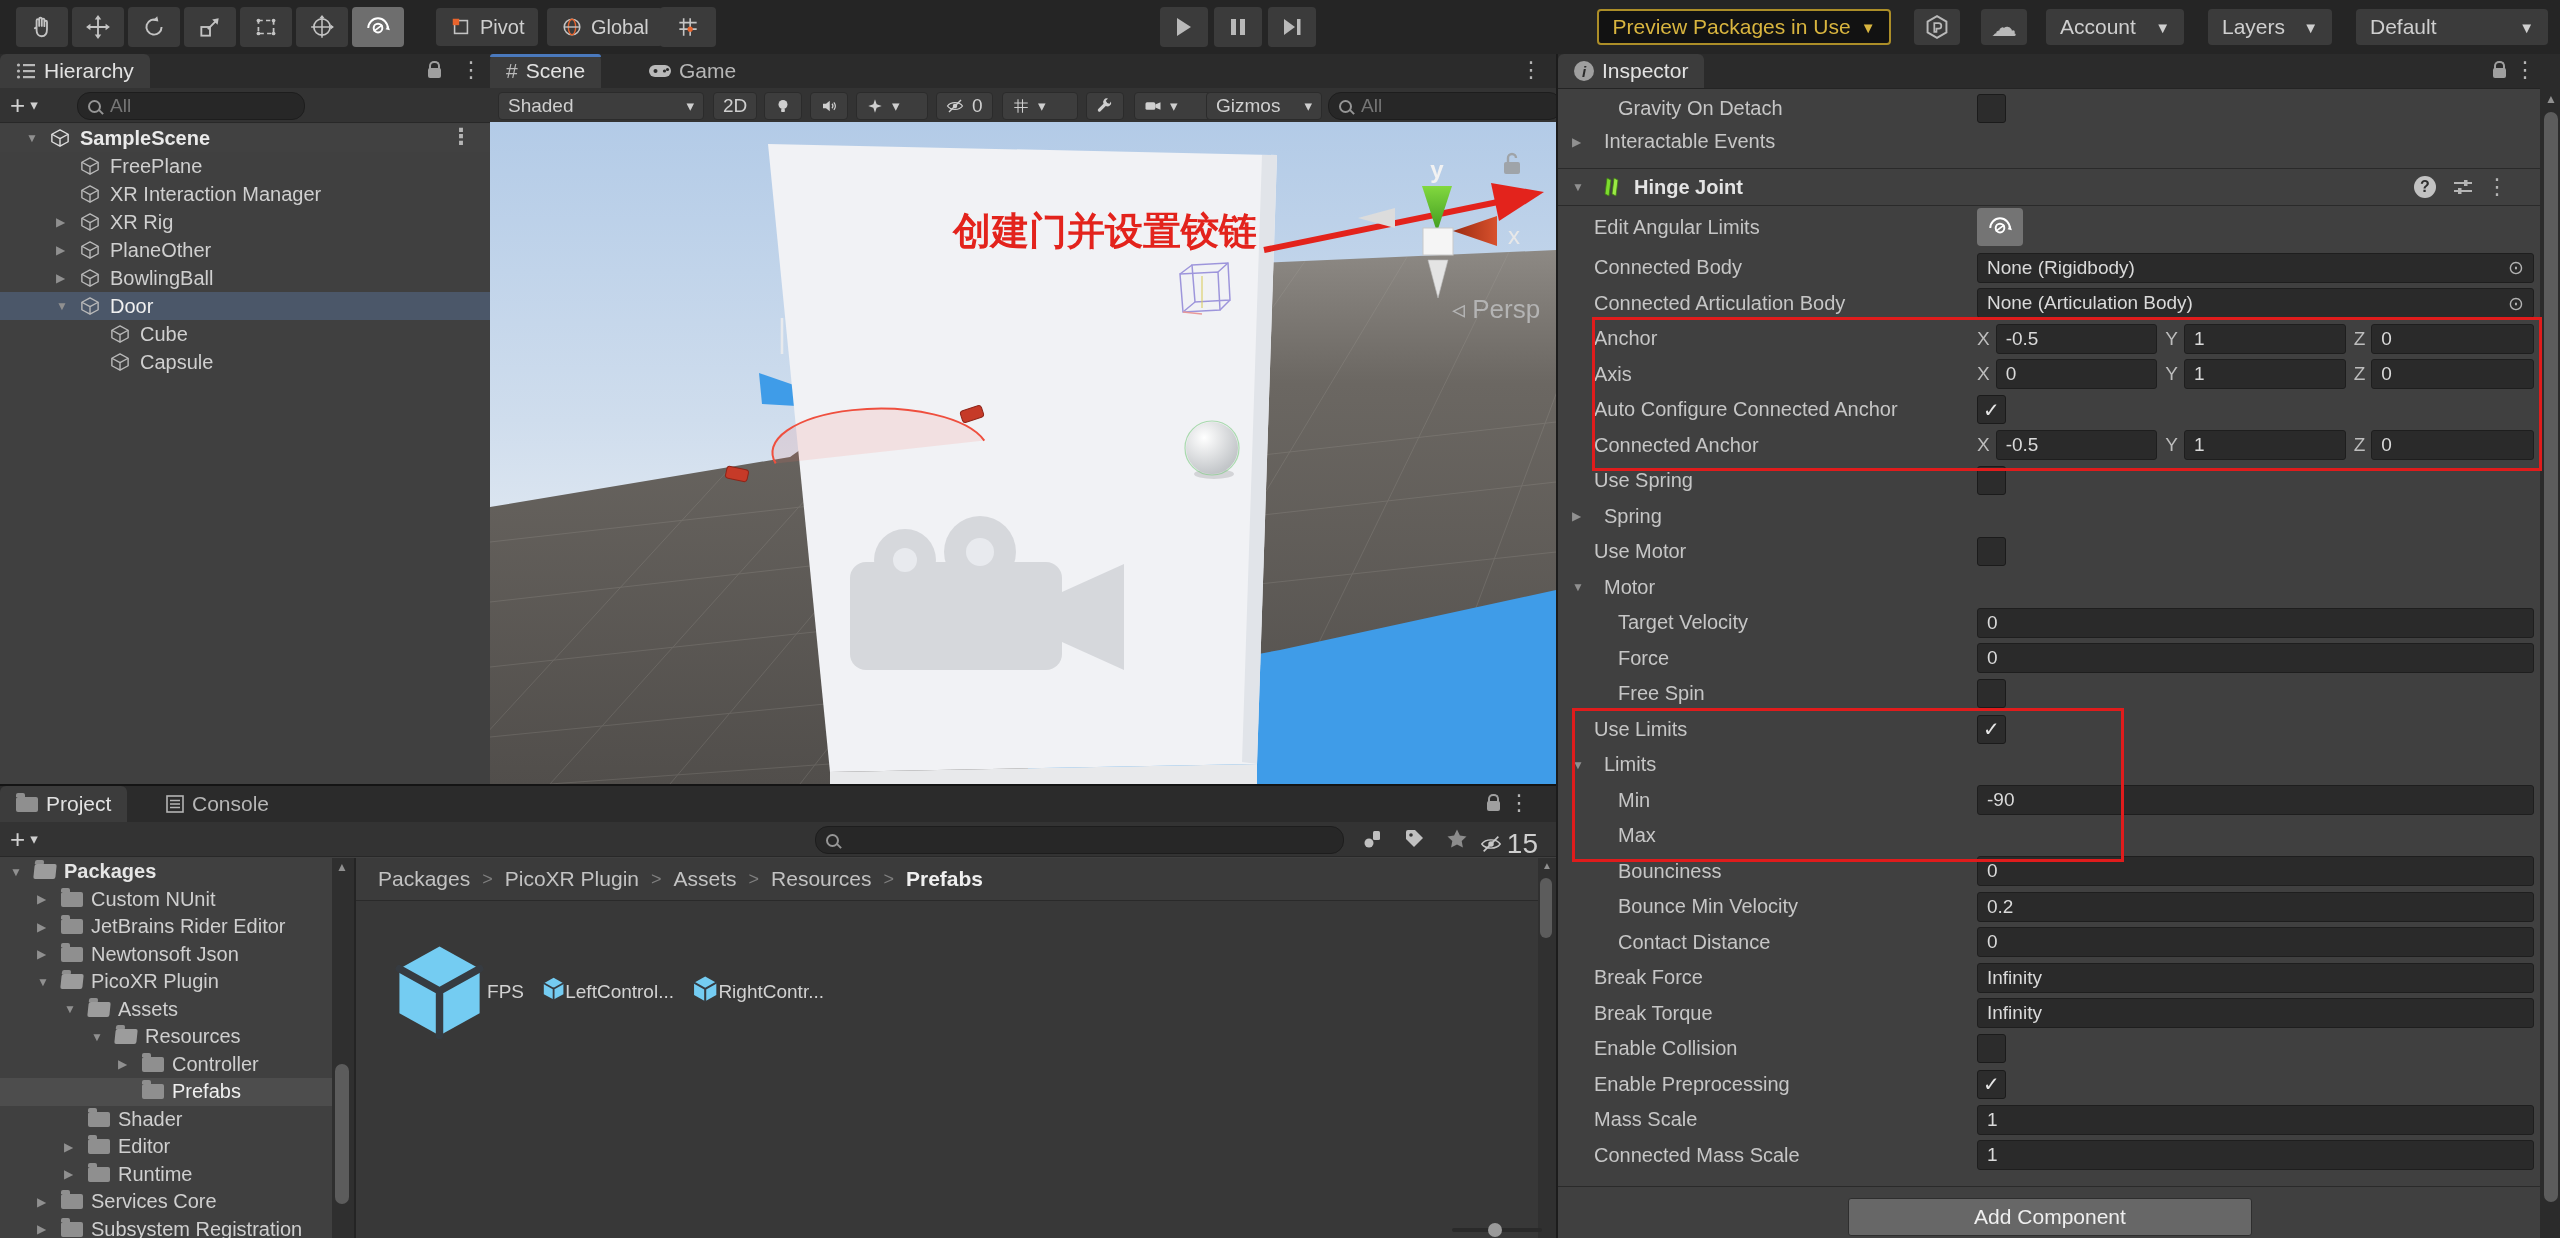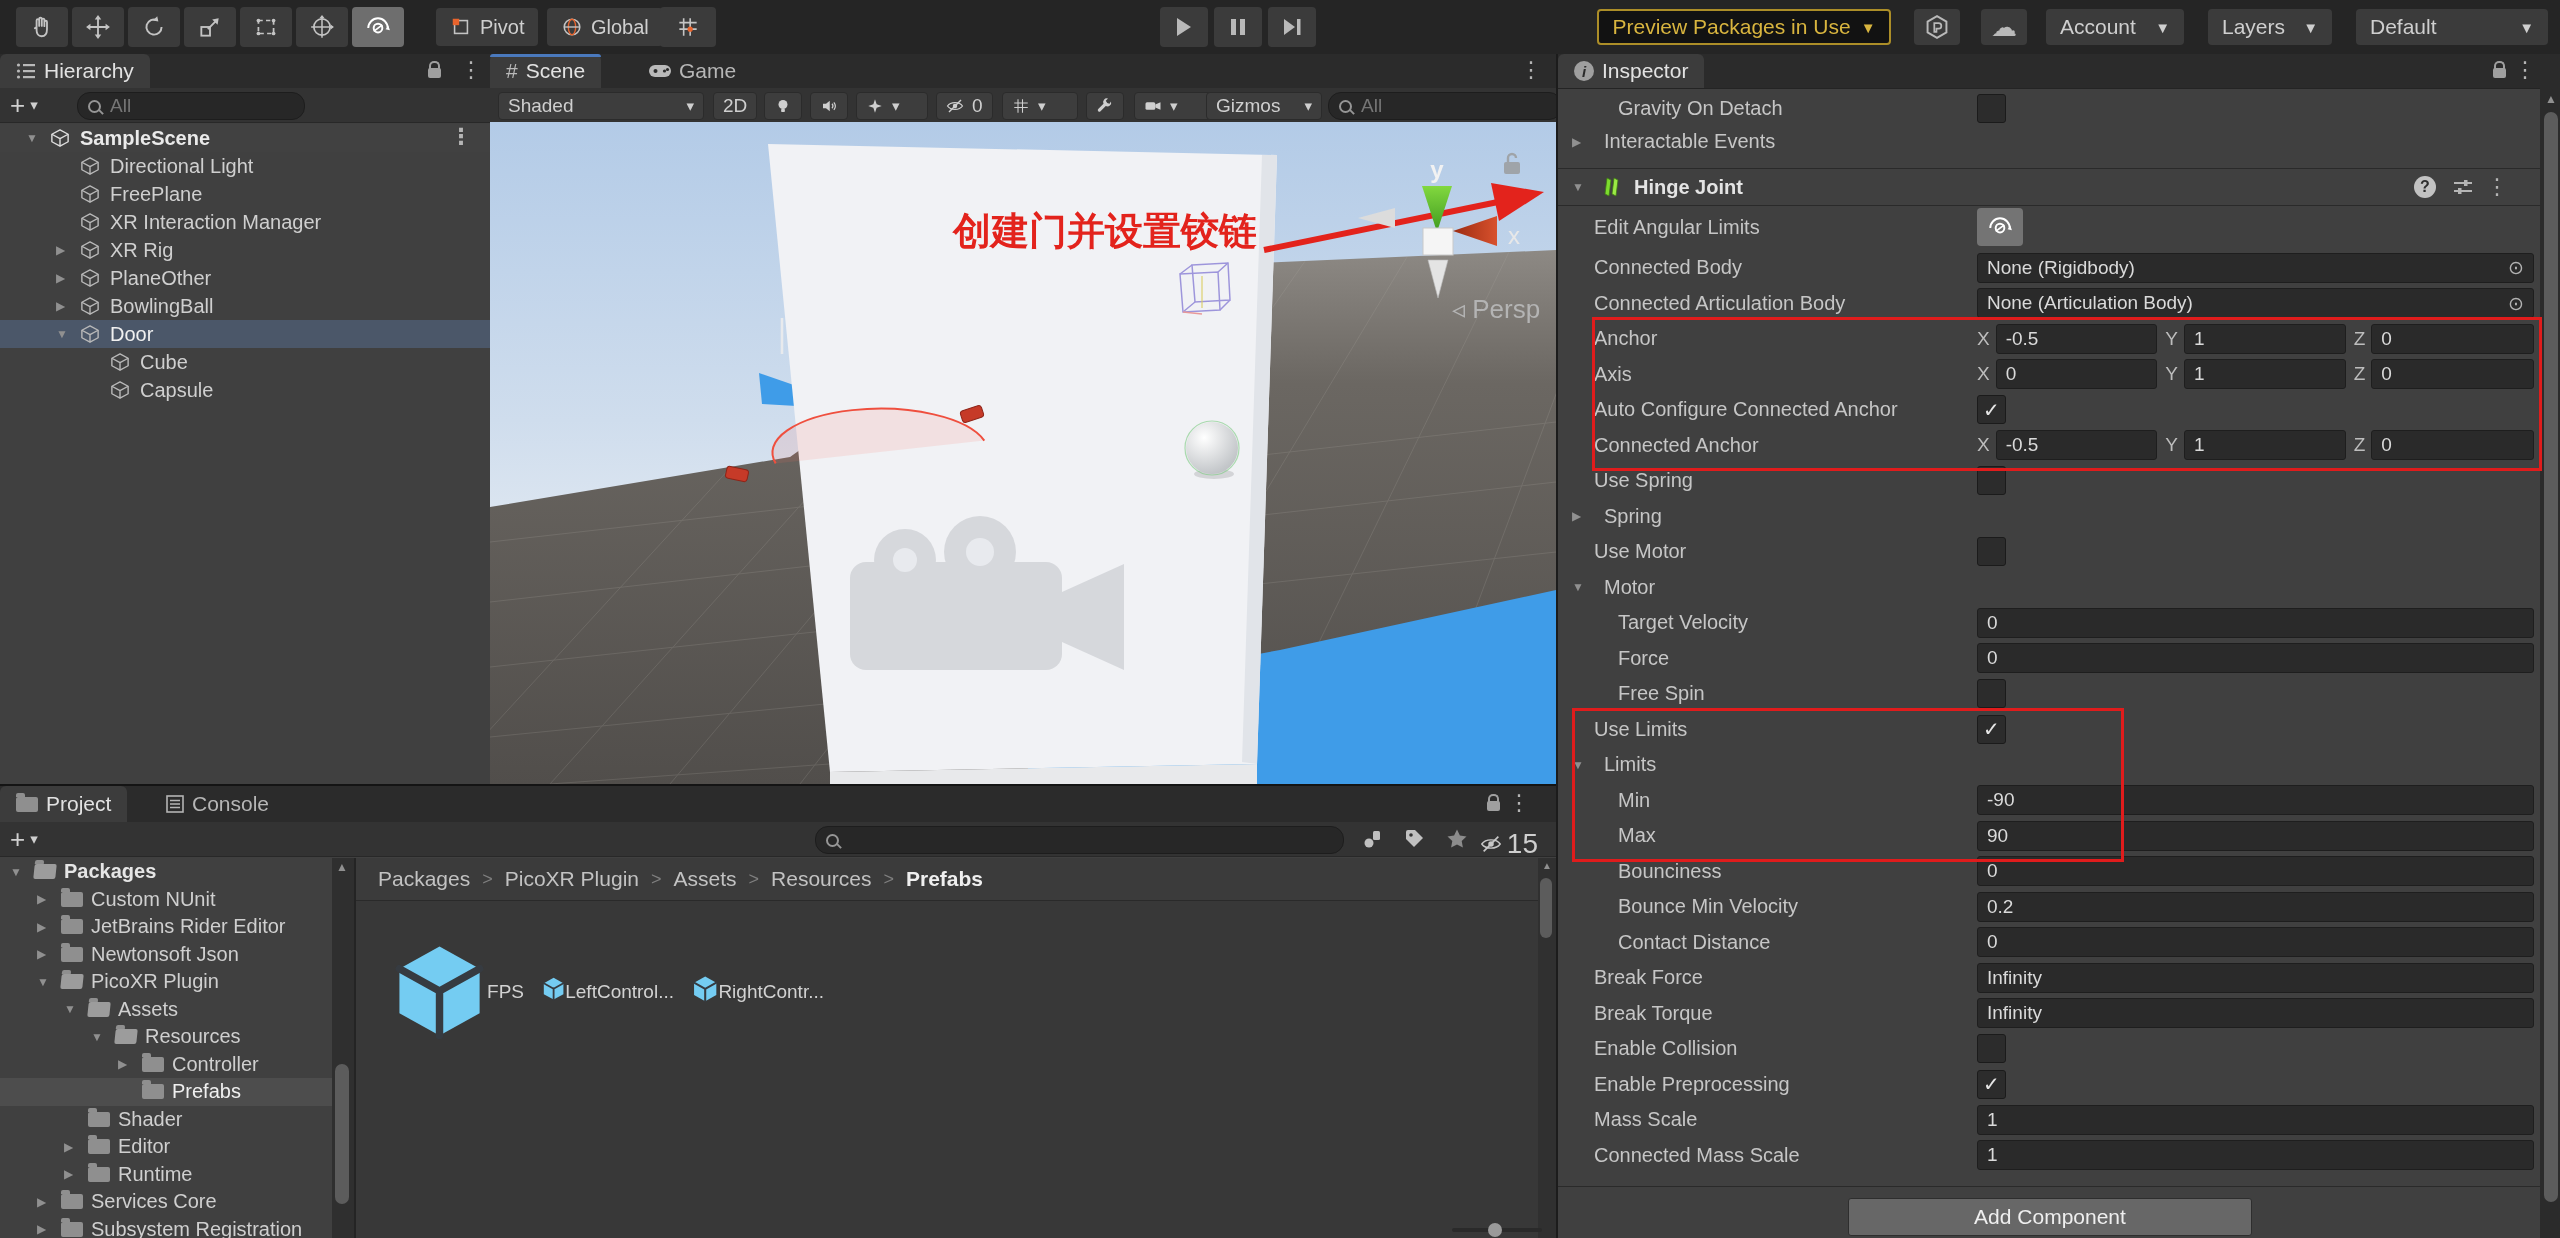--- a/index.html
+++ b/index.html
@@ -276,30 +276,20 @@
         <span class="kebab row-kebab">⋮</span>
       </div>
       <div class="h-row" style="padding-left: 56px;">
         <span class="tri"></span>
         <span class="obj-ic">
           <svg viewBox="0 0 64 64" width="20" height="20">
             <path d="M32 6 58 20 58 44 32 58 6 44 6 20Z" fill="none" stroke="currentColor" stroke-width="4.5" stroke-linejoin="round"></path>
             <path d="M6 20 32 34 58 20 M32 34 32 58" fill="none" stroke="currentColor" stroke-width="4.5" stroke-linejoin="round"></path>
           </svg>
         </span>
-        <span class="lab">Directional Light</span>
-      </div>
-      <div class="h-row" style="padding-left: 56px;">
-        <span class="tri"></span>
-        <span class="obj-ic">
-          <svg viewBox="0 0 64 64" width="20" height="20">
-            <path d="M32 6 58 20 58 44 32 58 6 44 6 20Z" fill="none" stroke="currentColor" stroke-width="4.5" stroke-linejoin="round"></path>
-            <path d="M6 20 32 34 58 20 M32 34 32 58" fill="none" stroke="currentColor" stroke-width="4.5" stroke-linejoin="round"></path>
-          </svg>
-        </span>
         <span class="lab">FreePlane</span>
       </div>
       <div class="h-row" style="padding-left: 56px;">
         <span class="tri"></span>
         <span class="obj-ic">
           <svg viewBox="0 0 64 64" width="20" height="20">
             <path d="M32 6 58 20 58 44 32 58 6 44 6 20Z" fill="none" stroke="currentColor" stroke-width="4.5" stroke-linejoin="round"></path>
             <path d="M6 20 32 34 58 20 M32 34 32 58" fill="none" stroke="currentColor" stroke-width="4.5" stroke-linejoin="round"></path>
           </svg>
         </span>
@@ -733,23 +723,20 @@
         </div>
       </div>
       <div class="irow">
         <span class="ilab ind">Min</span>
         <div class="ival">
           <input class="ifield" readonly="" value="-90" style="">
         </div>
       </div>
       <div class="irow">
         <span class="ilab ind">Max</span>
-        <div class="ival">
-          <input class="ifield" readonly="" value="90" style="">
-        </div>
       </div>
       <div class="irow">
         <span class="ilab ind">Bounciness</span>
         <div class="ival">
           <input class="ifield" readonly="" value="0" style="">
         </div>
       </div>
       <div class="irow">
         <span class="ilab ind">Bounce Min Velocity</span>
         <div class="ival">

